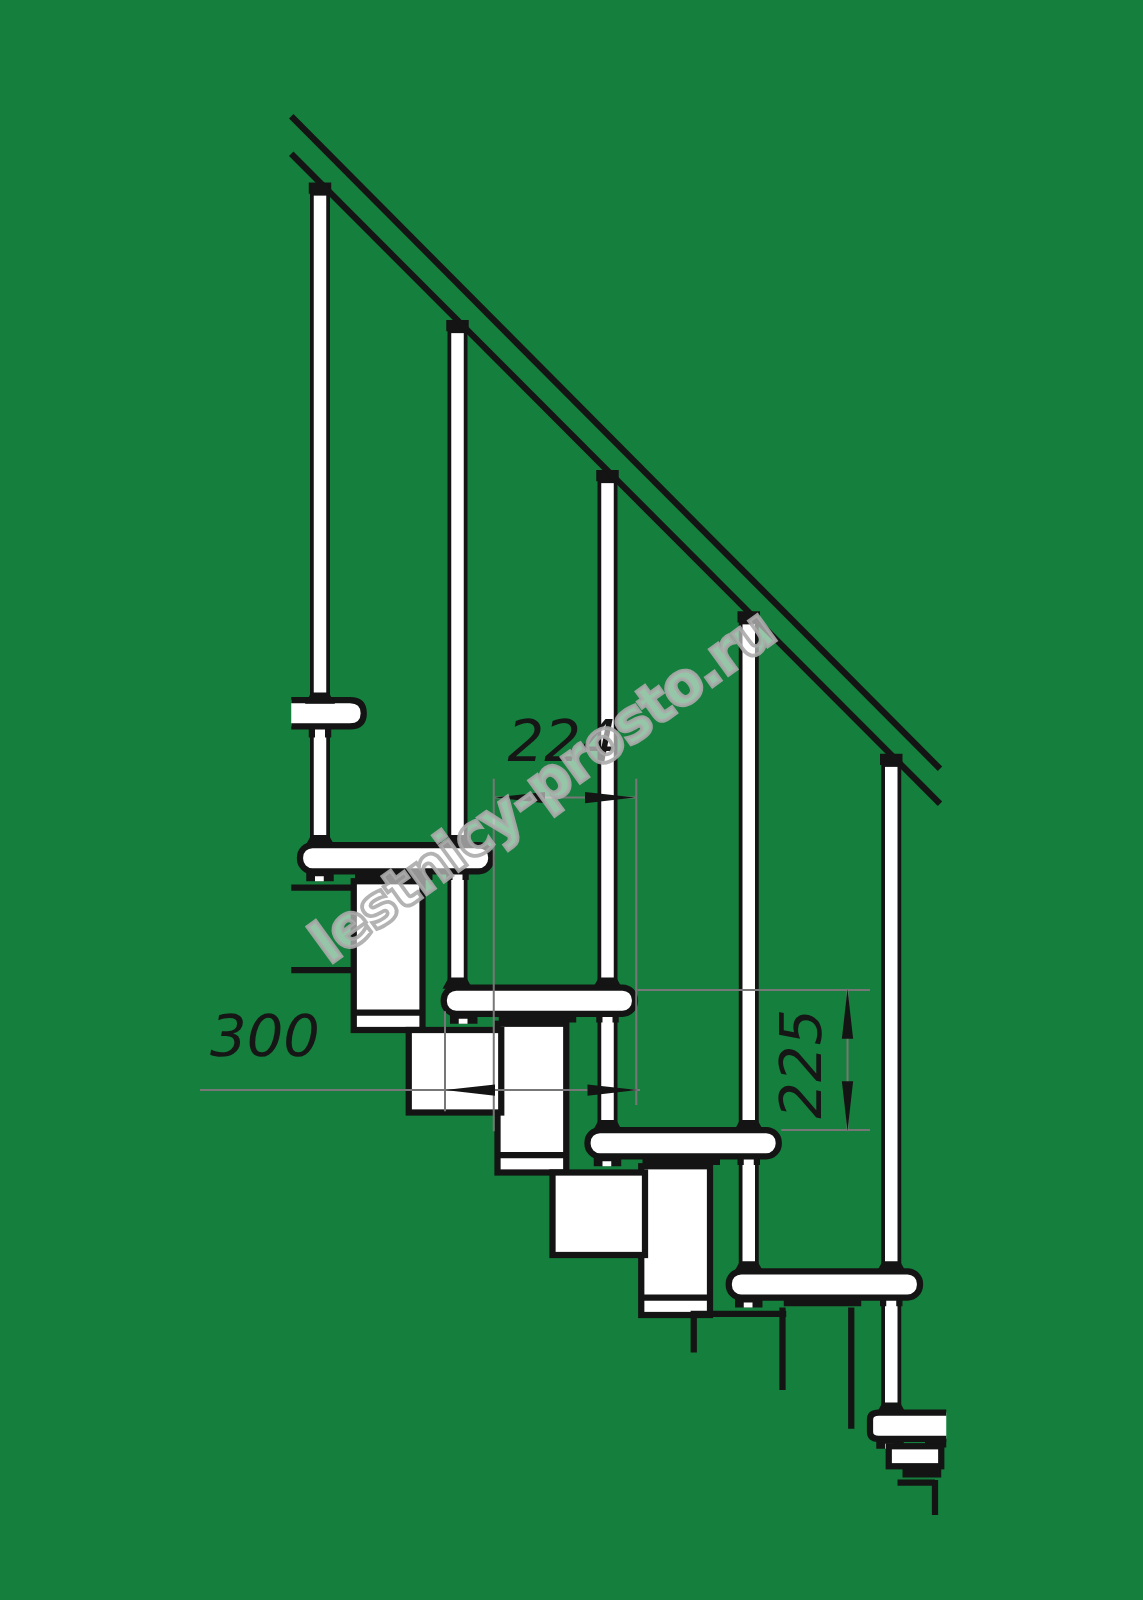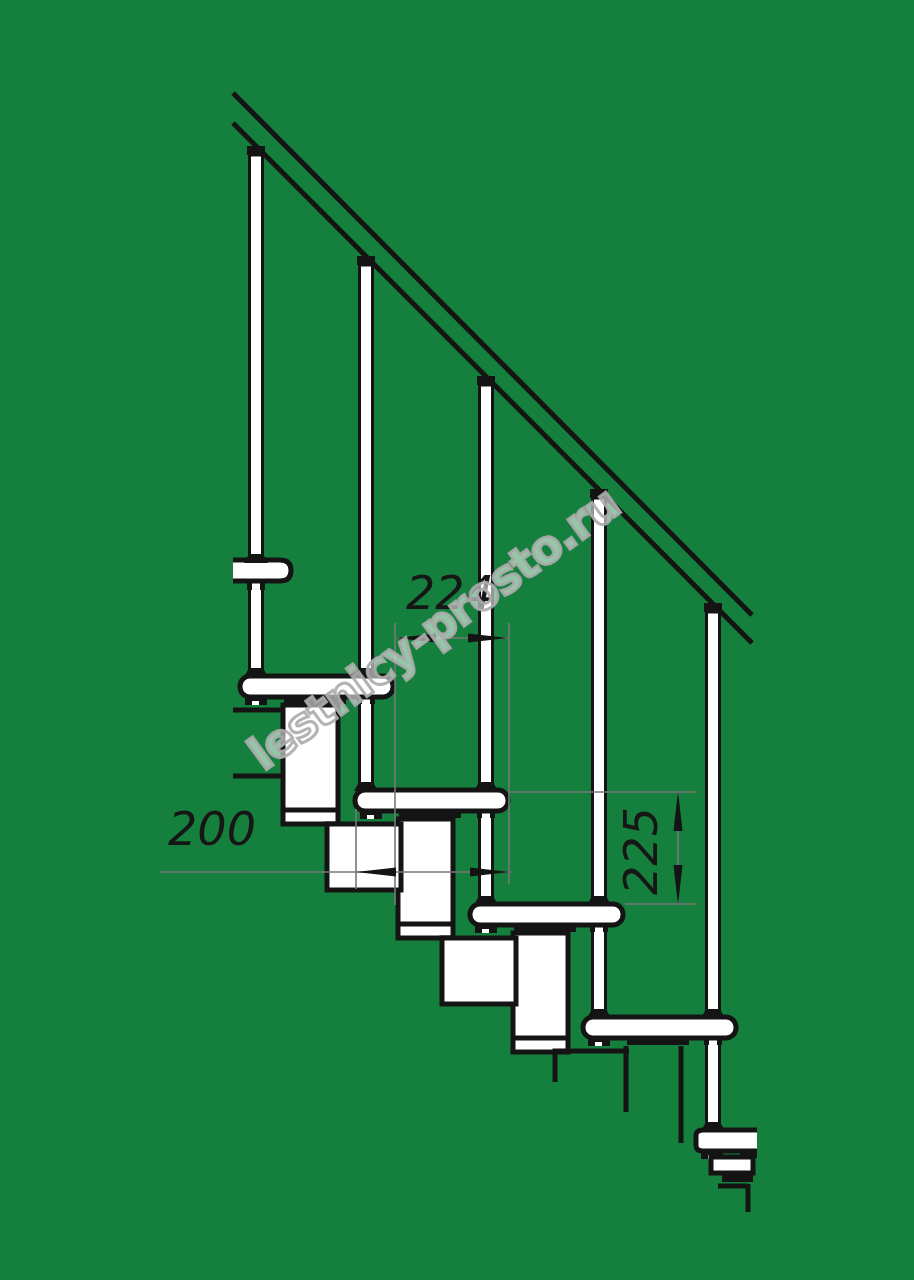--- a/index.html
+++ b/index.html
@@ -140,19 +140,19 @@
         <polygon class="blk" points="356,872 396,867.5 396,876.5"></polygon>
         <polygon class="blk" points="510,872 470,867.5 470,876.5"></polygon>
         <polygon class="blk" points="678,791 673.5,831 682.5,831"></polygon>
         <polygon class="blk" points="678,905 673.5,865 682.5,865"></polygon>
       </g>
     </g>
   </svg>
 
   <div class="dim-text" style="left:402px;top:570px;width:96px;">224</div>
 
-  <div class="dim-text" style="left:168px;top:806px;width:88px;">200</div>
+  <div class="dim-text" style="left:168px;top:806px;width:88px;">300</div>
 
   <div class="dim-text vertical" style="left:591px;top:828px;width:100px;height:46px;">225</div>
 
   <div class="watermark">lestnicy-prosto.ru</div>
 
 </div>
 
 </body></html>

